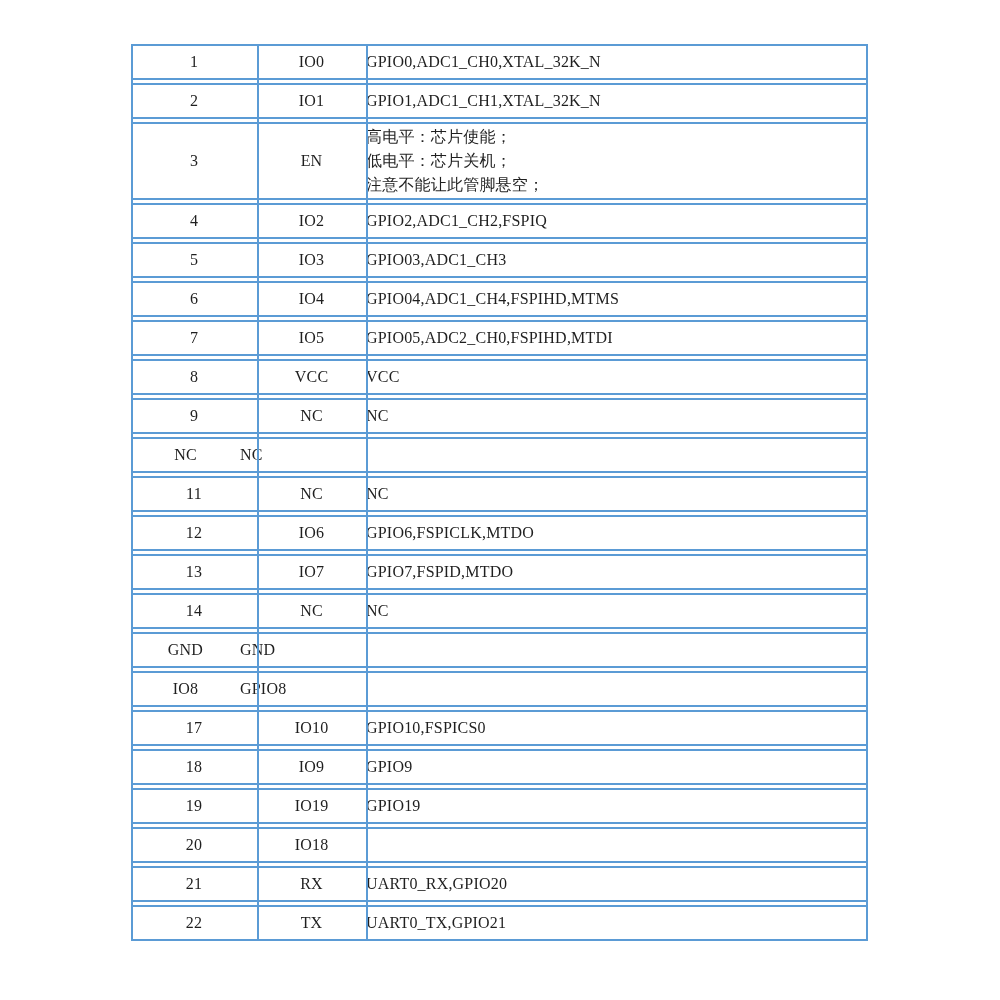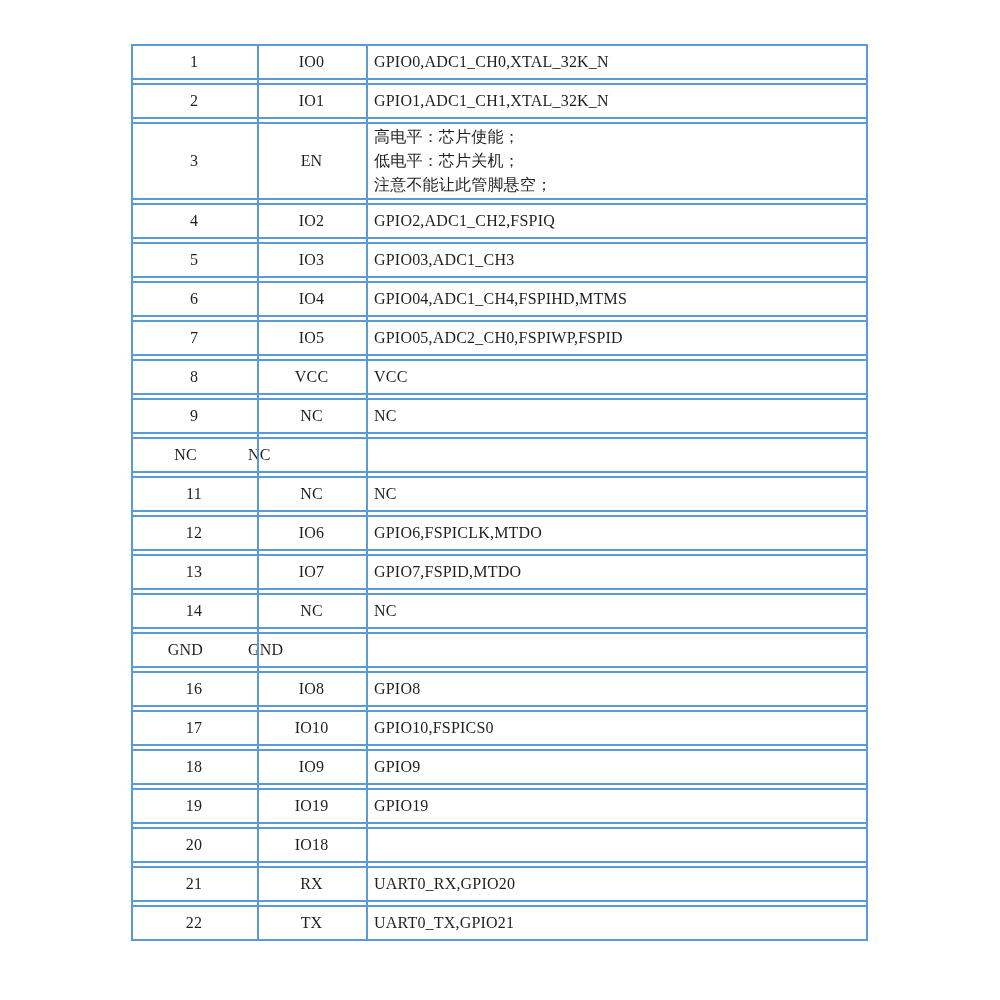--- a/index.html
+++ b/index.html
@@ -49,21 +49,20 @@
   .cell.pin {
     width: 126px;
     justify-content: center;
   }
   .cell.name {
     width: 109px;
     justify-content: center;
   }
   .cell.func {
     flex: 1;
-    padding-left: 8px;
     padding-right: 4px;
     flex-direction: column;
     align-items: flex-start;
     justify-content: center;
   }
   .func-line {
     display: block;
     width: 100%;
     font-size: 16px;
     line-height: 24px;
@@ -133,21 +132,21 @@
     <div class="cell name">IO4</div>
     <div class="cell func">
             <div class="func-line">GPIO04,ADC1_CH4,FSPIHD,MTMS</div>
           </div>
   </div>
 
   <div class="row">
     <div class="cell pin">7</div>
     <div class="cell name">IO5</div>
     <div class="cell func">
-            <div class="func-line">GPIO05,ADC2_CH0,FSPIWP,FSPID</div>
+            <div class="func-line">GPIO05,ADC2_CH0,FSPIHD,MTDI</div>
           </div>
   </div>
 
   <div class="row">
     <div class="cell pin">8</div>
     <div class="cell name">VCC</div>
     <div class="cell func">
             <div class="func-line">VCC</div>
           </div>
   </div>
@@ -200,21 +199,20 @@
   </div>
 
   <div class="row">
     <div class="cell name">GND</div>
     <div class="cell func">
             <div class="func-line">GND</div>
           </div>
   </div>
 
   <div class="row">
-    <div class="cell pin">16</div>
     <div class="cell name">IO8</div>
     <div class="cell func">
             <div class="func-line">GPIO8</div>
           </div>
   </div>
 
   <div class="row">
     <div class="cell pin">17</div>
     <div class="cell name">IO10</div>
     <div class="cell func">

